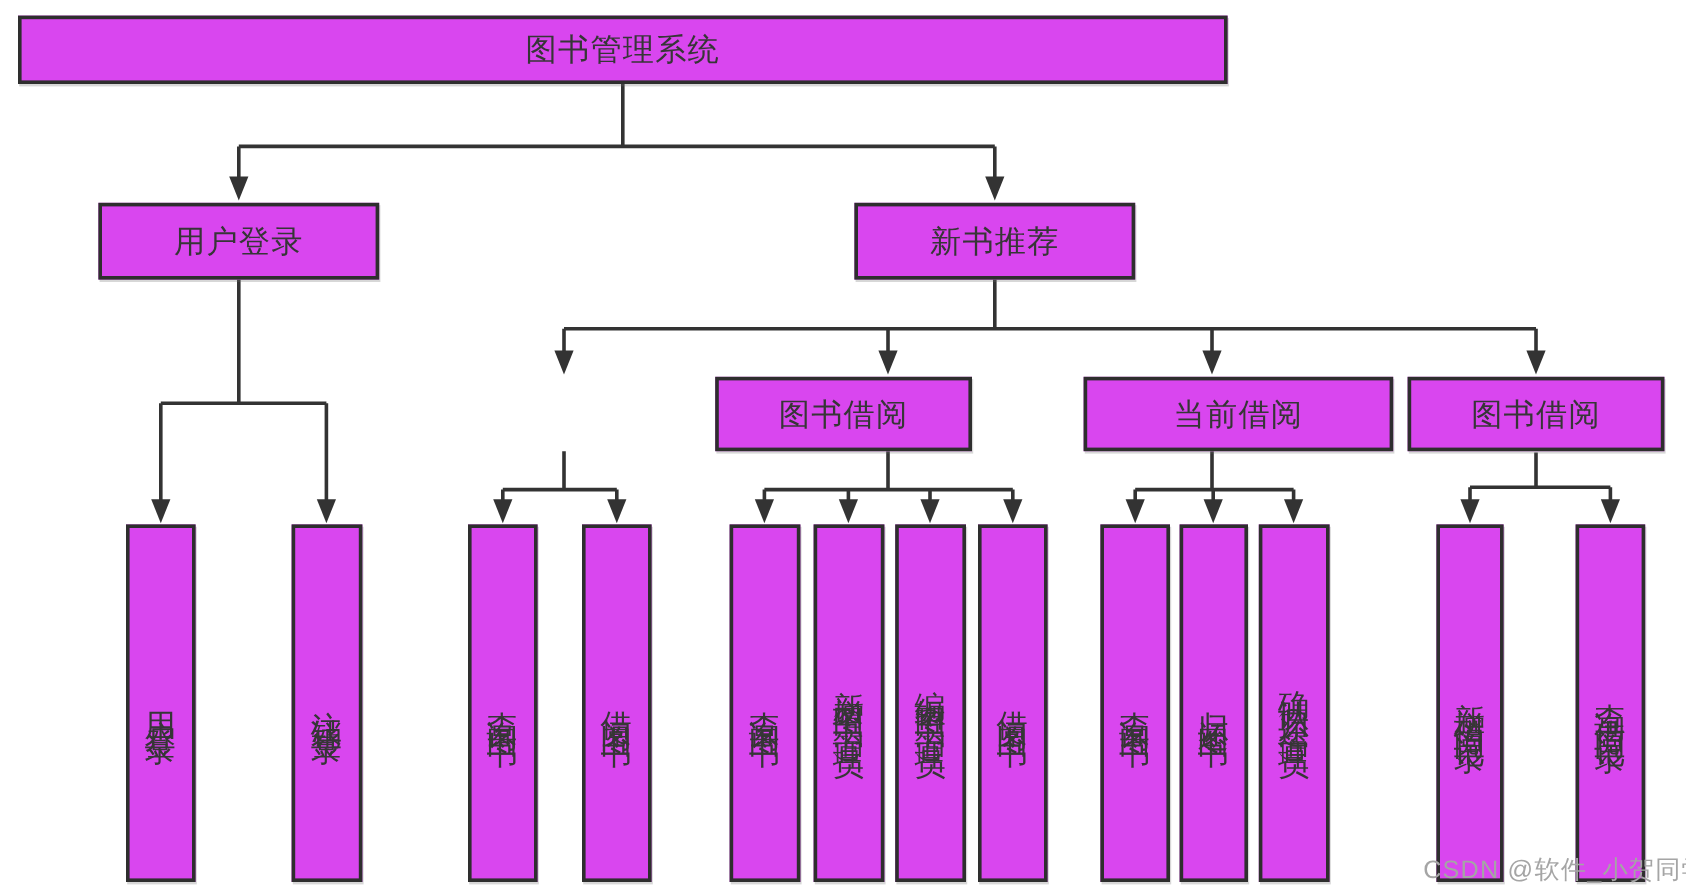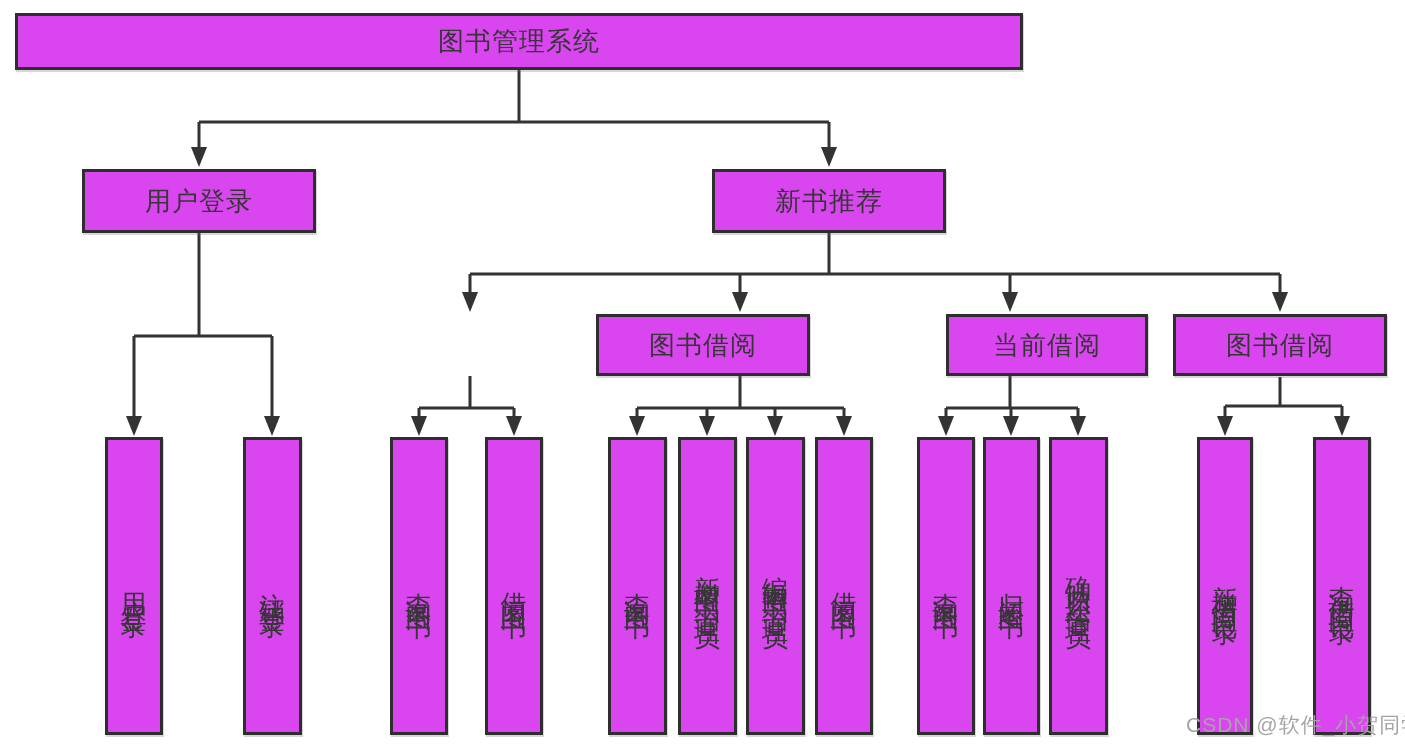--- a/index.html
+++ b/index.html
@@ -91,21 +91,21 @@
   <div class="node hnode" style="left:82px;top:169px;width:234px;height:64px">
     <span class="lbl">用户登录</span>
   </div>
   <div class="node hnode" style="left:712px;top:169px;width:234px;height:64px">
     <span class="lbl">新书推荐</span>
   </div>
 
   <div class="node hnode" style="left:596px;top:314px;width:214px;height:62px">
     <span class="lbl">图书借阅</span>
   </div>
-  <div class="node hnode" style="left:946px;top:314px;width:202px;height:62px">
+  <div class="node hnode" style="left:903px;top:314px;width:258px;height:62px">
     <span class="lbl">当前借阅</span>
   </div>
   <div class="node hnode" style="left:1173px;top:314px;width:214px;height:62px">
     <span class="lbl">图书借阅</span>
   </div>
 
   <div class="node vnode" style="left:105px;top:437px;width:58px;height:298px">
     <span class="lbl">用户登录</span>
   </div>
   <div class="node vnode" style="left:243px;top:437px;width:59px;height:298px">

